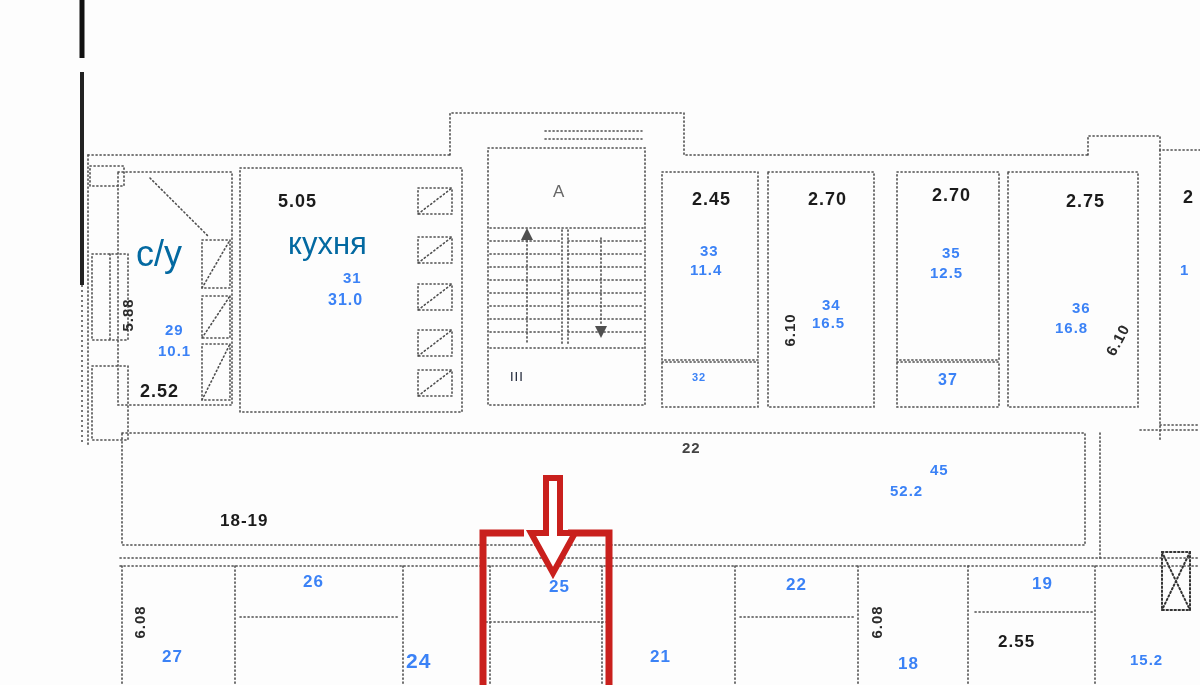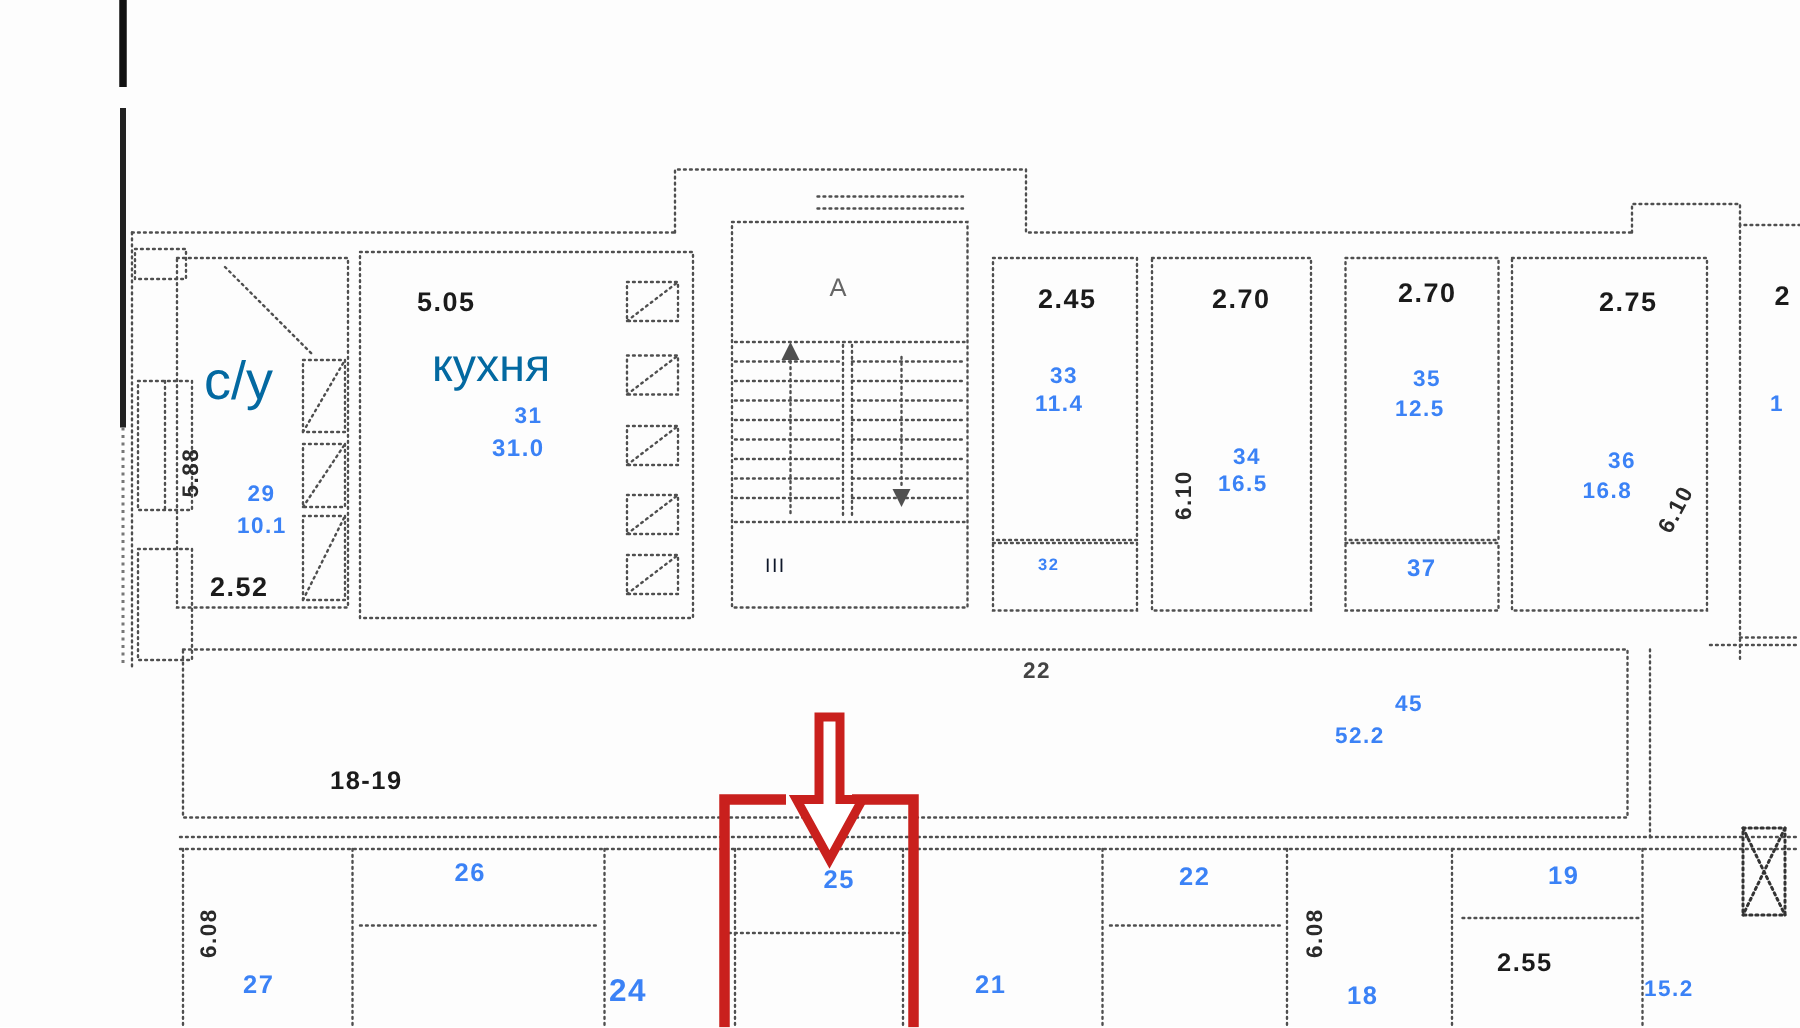--- a/index.html
+++ b/index.html
@@ -144,21 +144,21 @@
   <div class="lbl faint" style="left:162px;top:648px;font-size:17px;">27</div>
   <div class="lbl faint" style="left:303px;top:573px;font-size:17px;">26</div>
   <div class="lbl faint" style="left:406px;top:650px;font-size:21px;text-align:right;">24</div>
   <div class="lbl faint" style="left:537px;top:578px;font-size:17px;margin-left:12px;">25</div>
   <div class="lbl faint" style="left:650px;top:648px;font-size:17px;">21</div>
   <div class="lbl faint" style="left:786px;top:576px;font-size:17px;">22</div>
   <div class="lbl vtext" style="left:849px;top:614px;">6.08</div>
   <div class="lbl faint" style="left:898px;top:655px;font-size:17px;">18</div>
   <div class="lbl faint" style="left:1032px;top:575px;font-size:17px;">19</div>
   <div class="lbl dim" style="left:998px;top:633px;font-size:17px;">2.55</div>
-  <div class="lbl faint" style="left:1096px;top:652px;">15.2</div>
+  <div class="lbl faint" style="left:1130px;top:652px;">15.2</div>
 
   <svg width="1200" height="685" viewBox="0 0 1200 685">
     <g>
       <path d="M524,533 H483 V688 M568,533 H609 V688" fill="none" stroke="#c9201d" stroke-width="7"></path>
     </g>
     <g>
       <path d="M546,478 L560,478 L560,533 L575,533 L553,573 L531,533 L546,533 Z" fill="#ffffff" stroke="#c9201d" stroke-width="6" stroke-linejoin="miter"></path>
     </g>
   </svg>
 

